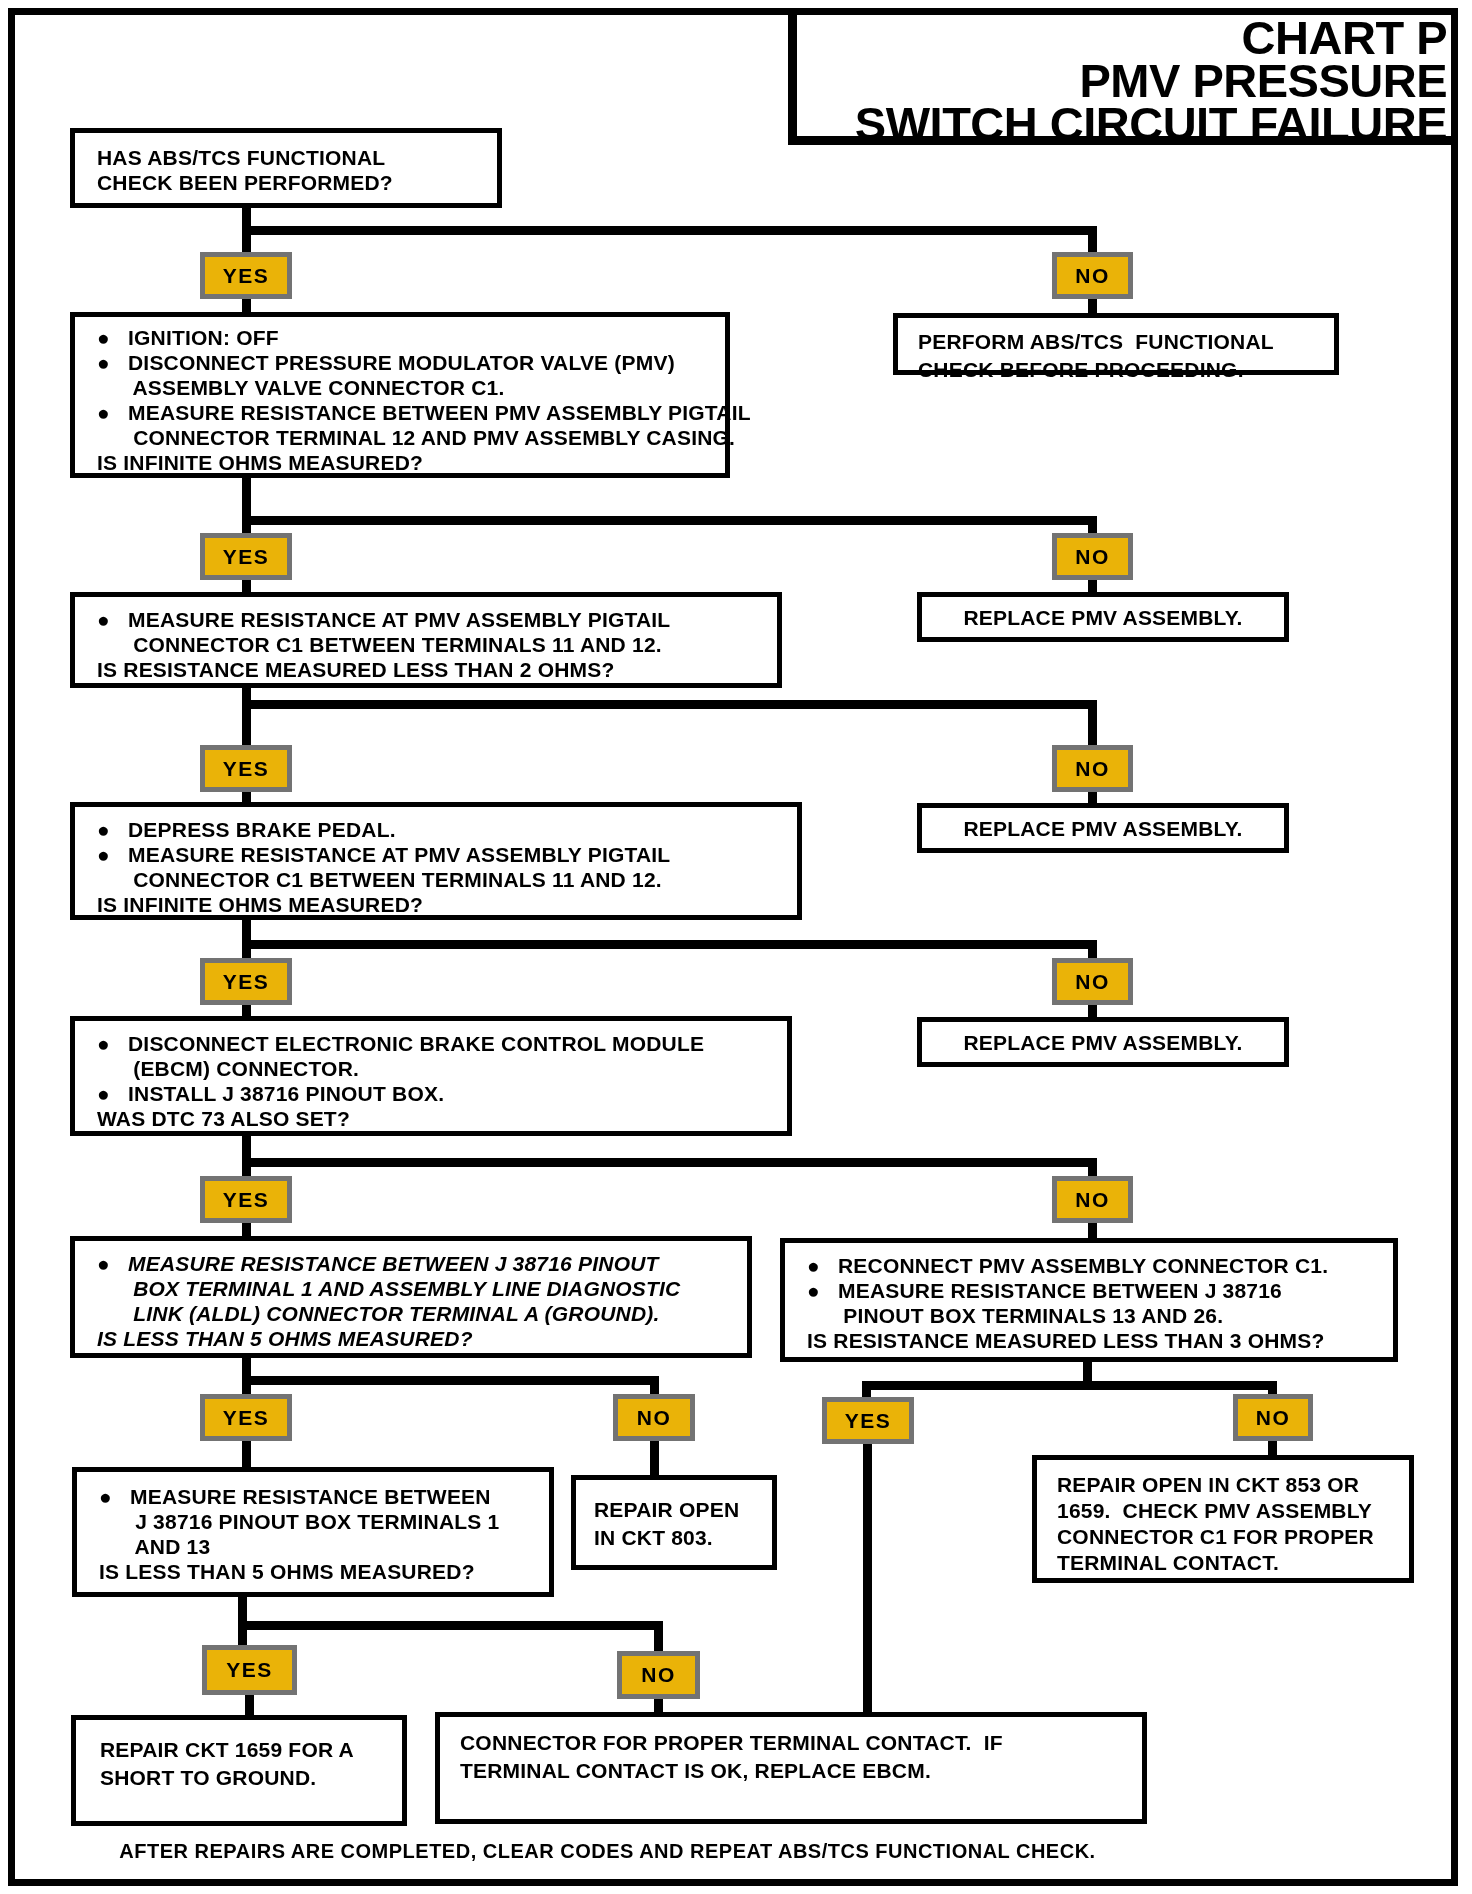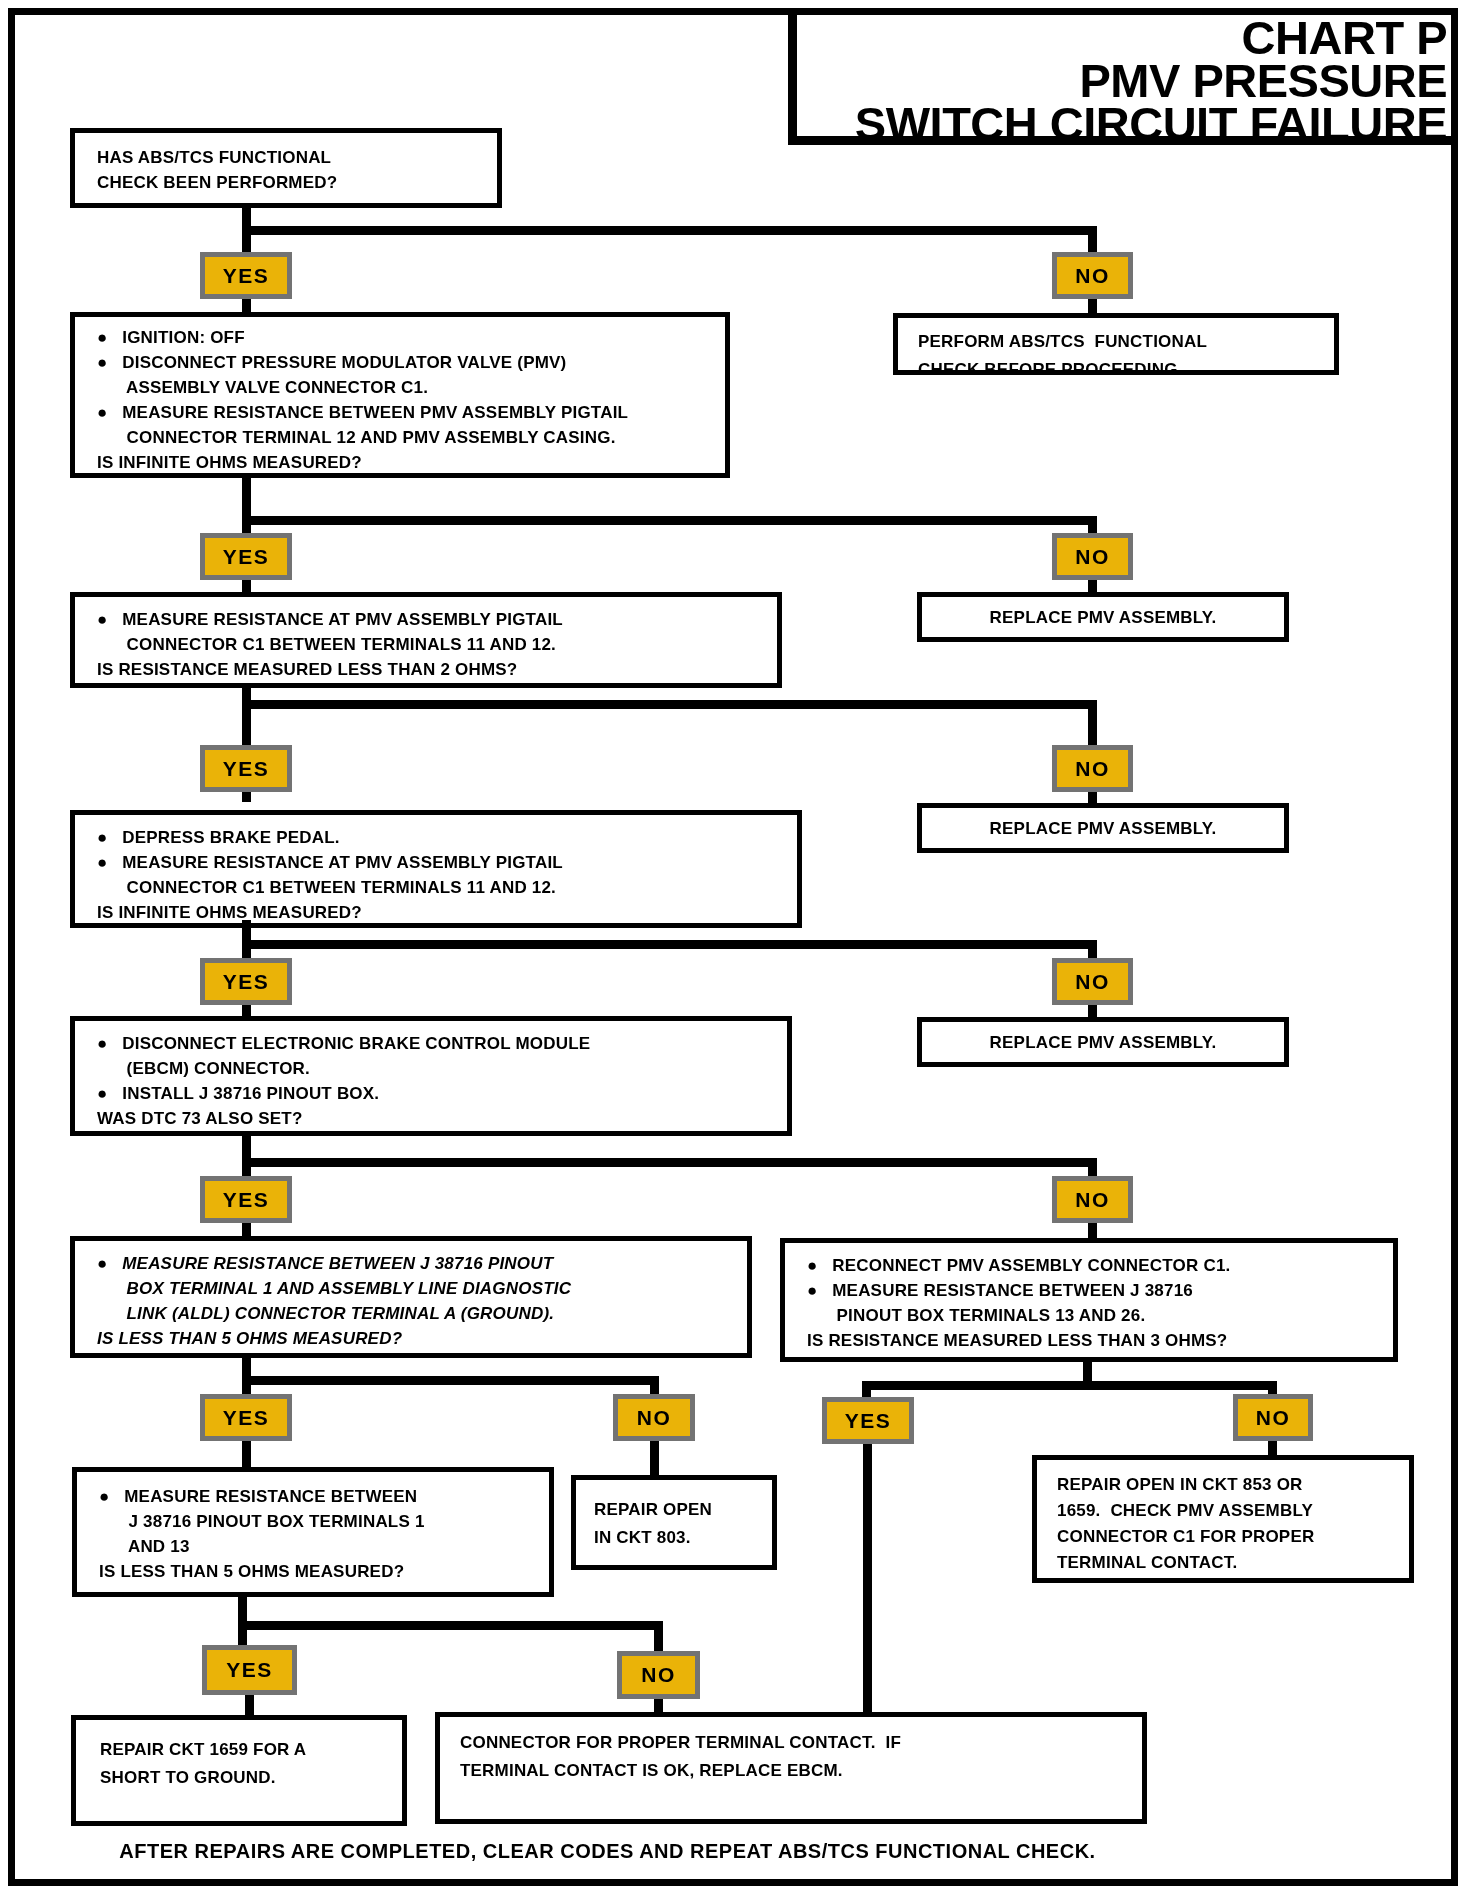--- a/index.html
+++ b/index.html
@@ -4,21 +4,21 @@
 <style>
   html,body { margin:0; padding:0; background:#fff; }
   #canvas {
     position:relative; width:1472px; height:1894px; background:#ffffff;
     font-family:"Liberation Sans", sans-serif; font-weight:bold; color:#000;
     overflow:hidden;
   }
   .frame { position:absolute; left:8px; top:8px; width:1450px; height:1878px;
     border:7px solid #000; box-sizing:border-box; }
   .box { position:absolute; border:5px solid #000; box-sizing:border-box; background:#fff; }
-  .txt { font-size:17px; line-height:25px; letter-spacing:0.2px; }
+  .txt { font-size:21px; line-height:25px; letter-spacing:0.2px; }
   .txt div { white-space:pre; }
   .cbox { display:flex; flex-direction:column; justify-content:center; align-items:center; text-align:center; }
   .tag { position:absolute; border:5px solid #737373; box-sizing:border-box; background:#eab308;
     display:flex; align-items:center; justify-content:center; font-size:21px; letter-spacing:1.5px; }
   .hline { position:absolute; background:#000; height:9px; }
   .vline { position:absolute; background:#000; width:9px; }
   .title { position:absolute; left:795px; top:16px; width:652px; text-align:right;
     font-size:47px; line-height:43px; letter-spacing:-0.5px; }
   .footer { position:absolute; left:70px; top:1840px; width:1075px; text-align:center;
     font-size:20px; letter-spacing:0.5px; }
@@ -80,21 +80,21 @@
     </div>
 
   <div class="vline" style="left:242px; top:688px; height:57px;"></div>
   <div class="hline" style="left:242px; top:700px; width:855px;"></div>
   <div class="vline" style="left:1088px; top:700px; height:45px;"></div>
   <div class="tag" style="left:200px; top:745px; width:92px; height:47px;">YES</div>
   <div class="tag" style="left:1052px; top:745px; width:81px; height:47px;">NO</div>
   <div class="vline" style="left:242px; top:792px; height:10px;"></div>
   <div class="vline" style="left:1088px; top:792px; height:11px;"></div>
 
-  <div class="box txt" style="left:70px; top:802px; width:732px; height:118px; padding:10px 0 0 22px;margin-top:8px;">
+  <div class="box txt" style="left:70px; top:802px; width:732px; height:118px; padding:10px 0 0 22px;">
       <div>●   DEPRESS BRAKE PEDAL.</div>
       <div>●   MEASURE RESISTANCE AT PMV ASSEMBLY PIGTAIL</div>
       <div>      CONNECTOR C1 BETWEEN TERMINALS 11 AND 12.</div>
       <div>IS INFINITE OHMS MEASURED?</div>
     </div>
   <div class="box txt cbox" style="left:917px; top:803px; width:372px; height:50px;">
       <div>REPLACE PMV ASSEMBLY.</div>
     </div>
 
   <div class="vline" style="left:242px; top:920px; height:38px;"></div>

